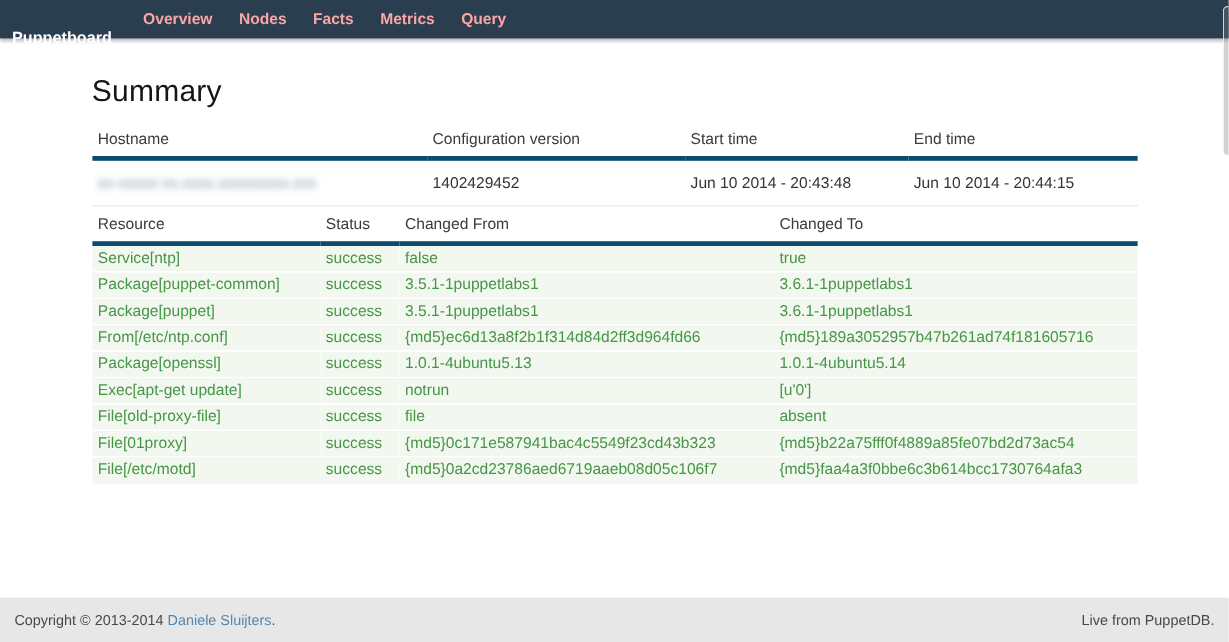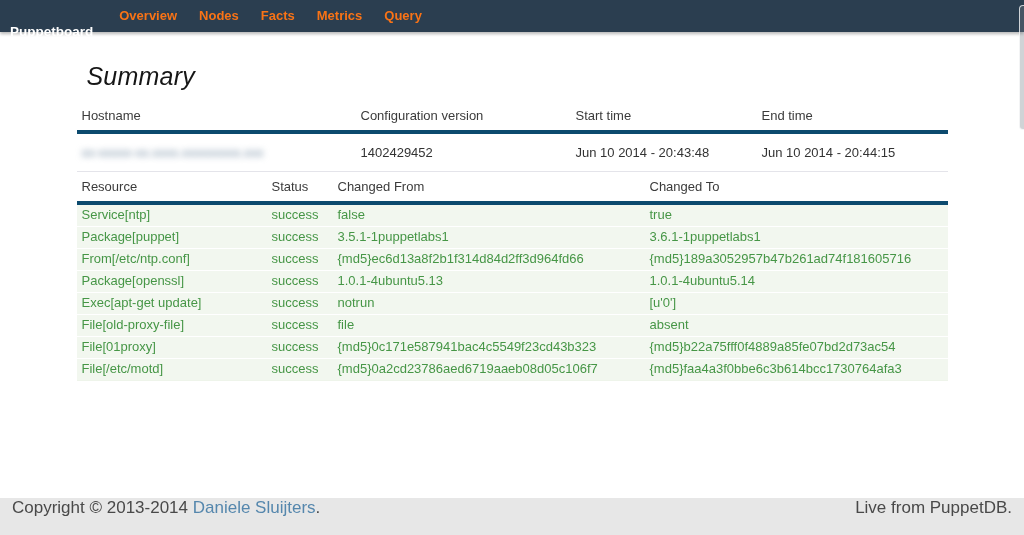--- a/index.html
+++ b/index.html
@@ -15,36 +15,36 @@
     height:32px; background:#2b3e50;
     display:flex; align-items:stretch;
     box-shadow:0 2px 3px rgba(0,0,0,0.28);
     position:relative; z-index:2;
   }
   .navbar .brand {
     color:#fff; font-size:13.5px; font-weight:700;
     line-height:32px; padding:16px 15px 0 10px; cursor:pointer;
   }
   .navbar .nav-item {
-    color:#f97316; font-size:13px; font-weight:600;
+    color:#fca5a5; font-size:13px; font-weight:600;
     line-height:32px; padding:0 11px; cursor:pointer;
   }
 
   
   .scroll-thumb {
     position:absolute; top:5px; right:0; width:5px; height:125px;
     background:rgba(120,128,138,0.35);
     border:1px solid rgba(255,255,255,0.75); border-right:none;
     border-radius:4px 0 0 4px; z-index:5;
   }
 
   
   .container { width:871px; margin:0 auto; }
   h2 { font-weight:500; color:#161616; font-size:25px; letter-spacing:0.2px; }
-  .h-summary { margin:30px 10px 10px;font-style:italic; }
+  .h-summary { margin:30px 0 10px; }
   .h-events  { margin:27px 0 10px; }
 
   table { width:100%; border-collapse:collapse; table-layout:fixed; }
   th {
     text-align:left; font-weight:400; color:#3b3b3b; font-size:13px;
     padding:7px 5px; border-bottom:4px solid #0c4a6e;
   }
 
   
   .summary-table td {
@@ -62,22 +62,22 @@
     padding:2px 5px 3px; line-height:16px;
     border-bottom:1px solid #ffffff;
     white-space:nowrap; overflow:hidden;
   }
   .events-table tr:last-child td { border-bottom:1px solid #eef4ea; }
 
   
   .footer {
     position:absolute; left:0; right:0; bottom:0; height:37px;
     background:#e7e7e7;
-    display:flex; align-items:flex-start; justify-content:space-between;
-    padding:0 12px; font-size:17px; color:#494949;
+    display:flex; align-items:center; justify-content:space-between;
+    padding:0 12px; font-size:12px; color:#494949;
   }
   .footer a { color:#5587ad; text-decoration:none; cursor:pointer; }
 </style>
 </head>
 <body>
 
 <nav class="navbar">
   <div class="brand">Puppetboard</div>
   <div class="nav-item">Overview</div>
   <div class="nav-item">Nodes</div>
@@ -136,20 +136,26 @@
       </tr>
     </thead>
     <tbody>
       <tr>
         <td>Service[ntp]</td>
         <td>success</td>
         <td>false</td>
         <td>true</td>
       </tr>
       <tr>
+        <td>Package[puppet-common]</td>
+        <td>success</td>
+        <td>3.5.1-1puppetlabs1</td>
+        <td>3.6.1-1puppetlabs1</td>
+      </tr>
+      <tr>
         <td>Package[puppet]</td>
         <td>success</td>
         <td>3.5.1-1puppetlabs1</td>
         <td>3.6.1-1puppetlabs1</td>
       </tr>
       <tr>
         <td>From[/etc/ntp.conf]</td>
         <td>success</td>
         <td>{md5}ec6d13a8f2b1f314d84d2ff3d964fd66</td>
         <td>{md5}189a3052957b47b261ad74f181605716</td>

